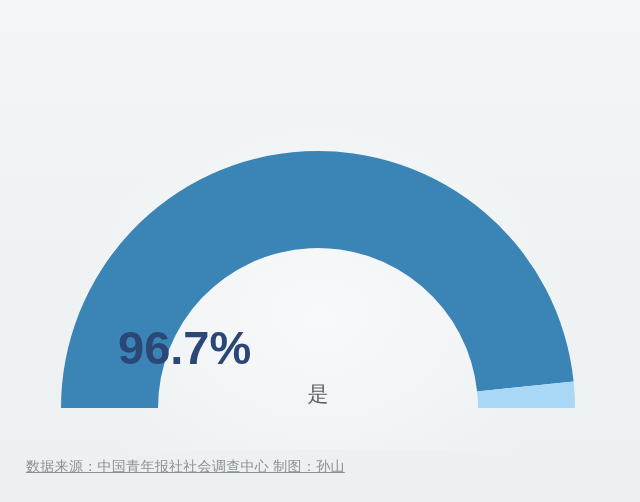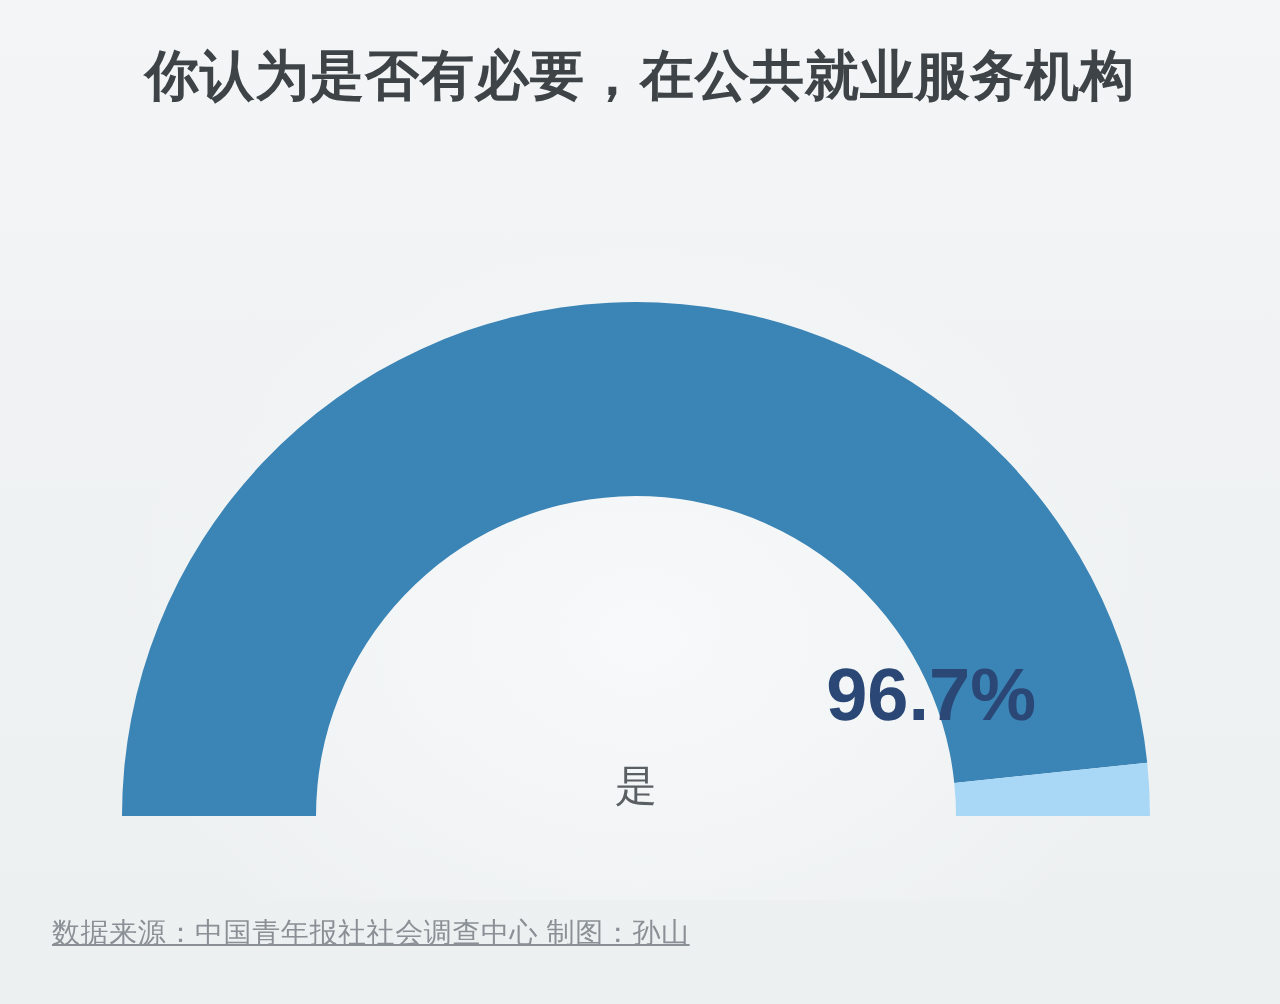--- a/index.html
+++ b/index.html
@@ -63,23 +63,23 @@
     left: 0;
     top: 0;
   }
 
   
   .value-big {
     position: absolute;
     left: 118px;
     top: 322px;
     width: 400px;
-    text-align: right;
+    text-align: left;
     color: #2a4775;
-    font-size: 37px;
+    font-size: 47px;
     font-weight: bold;
     letter-spacing: 0px;
     line-height: 52px;
   }
   .value-sub {
     position: absolute;
     left: 118px;
     top: 380px;
     width: 400px;
     text-align: center;
@@ -103,21 +103,20 @@
   }
 </style>
 </head>
 <body>
 
 <div id="page">
 
   <div class="bg-panel"></div>
 
   <div class="title">
-    <span class="line">你认为是否有必要，在公共就业服务机构</span>
   </div>
 
   <div class="gauge-wrap">
     <svg class="gauge-svg" width="640" height="502" viewBox="0 0 640 502">
       <g>
         <path id="slice-primary" fill="#3a84b6" d="M 61 408.00000000000006 A 257 257 0 0 1 573.6201186817981 381.40385507064116 L 477.1409299186291 391.44208875993223 A 160 160 0 0 0 158 408 Z"></path>
         <path id="slice-secondary" fill="#a9d8f6" d="M 573.6201186817981 381.40385507064116 A 257 257 0 0 1 575 407.99999999999994 L 478 407.99999999999994 A 160 160 0 0 0 477.1409299186291 391.44208875993223 Z"></path>
       </g>
     </svg>
   </div>

